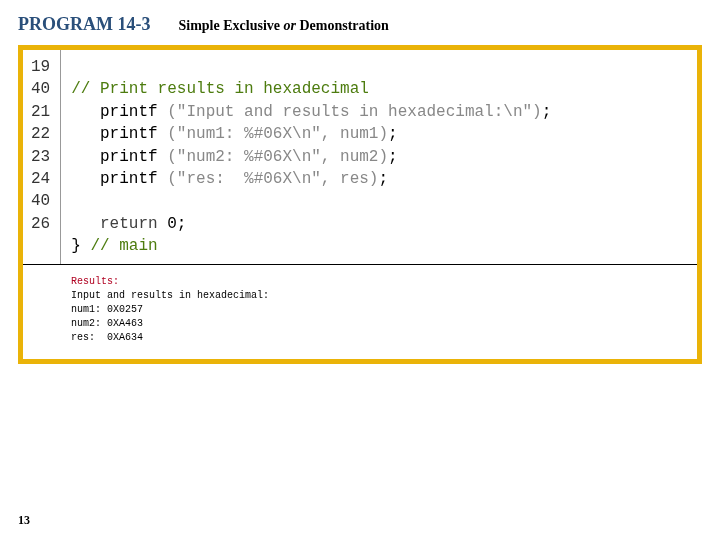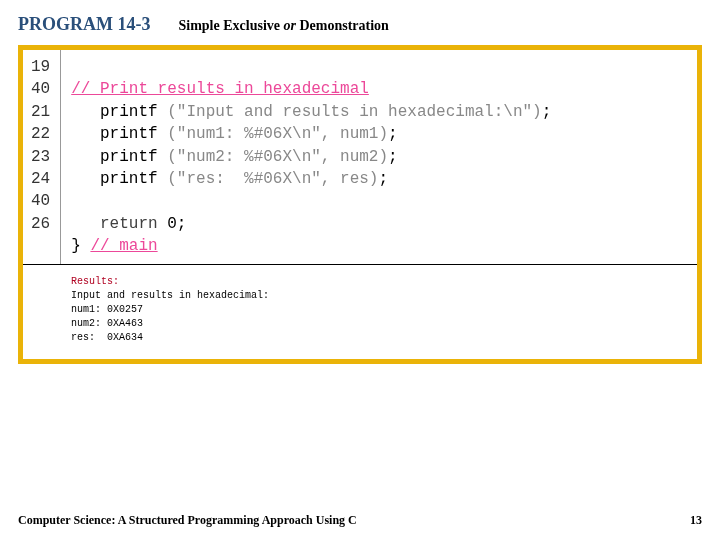--- a/index.html
+++ b/index.html
@@ -43,21 +43,21 @@
     color: #333;
     border-right: 1px solid #999;
     text-align: right;
   }
   .gutter div { min-height: 1.4em; }
   .code {
     padding: 6px 10px;
     white-space: pre;
     color: #000;
   }
-  .c-comment { color: #ec4899; text-decoration: underline; }
+  .c-comment { color: #4d7c0f; }
   .c-kw { color: #404040; }
   .c-str { color: #888; }
   .results-block {
     border-top: 1px solid #000;
     padding: 10px 12px 14px 48px;
     font-family: "Courier New", monospace;
     font-size: 10px;
     line-height: 1.4;
     white-space: pre;
     color: #000;
@@ -109,15 +109,14 @@
 <span><span>} </span><span class="c-comment">// main</span></span></div>
   </div>
   <div class="results-block"><span class="results-label">Results:</span>
 <span>Input and results in hexadecimal:</span>
 <span>num1: 0X0257</span>
 <span>num2: 0XA463</span>
 <span>res:  0XA634</span></div>
 </div>
 
 <div class="footer">
-  <span>Computer Science: A Structured Programming Approach Using C</span>
   <span>13</span>
 </div>
 
 </body></html>

